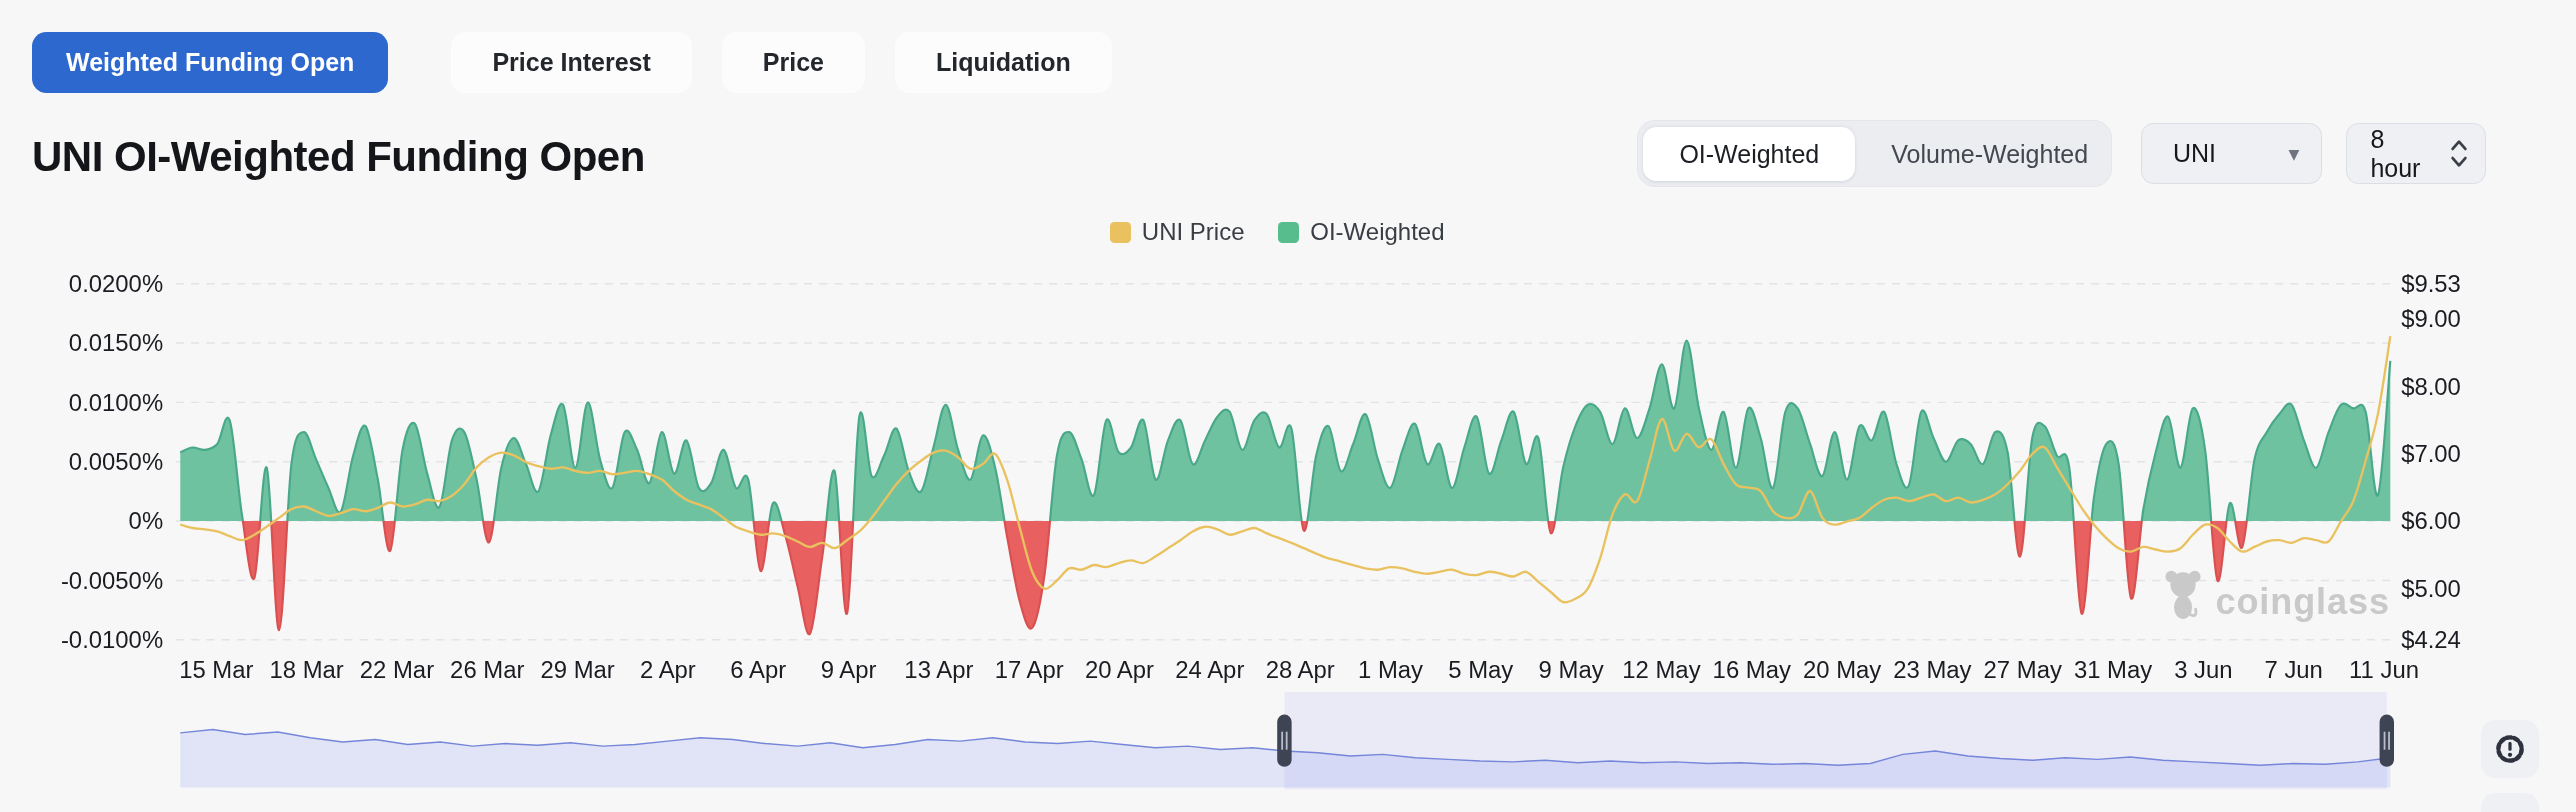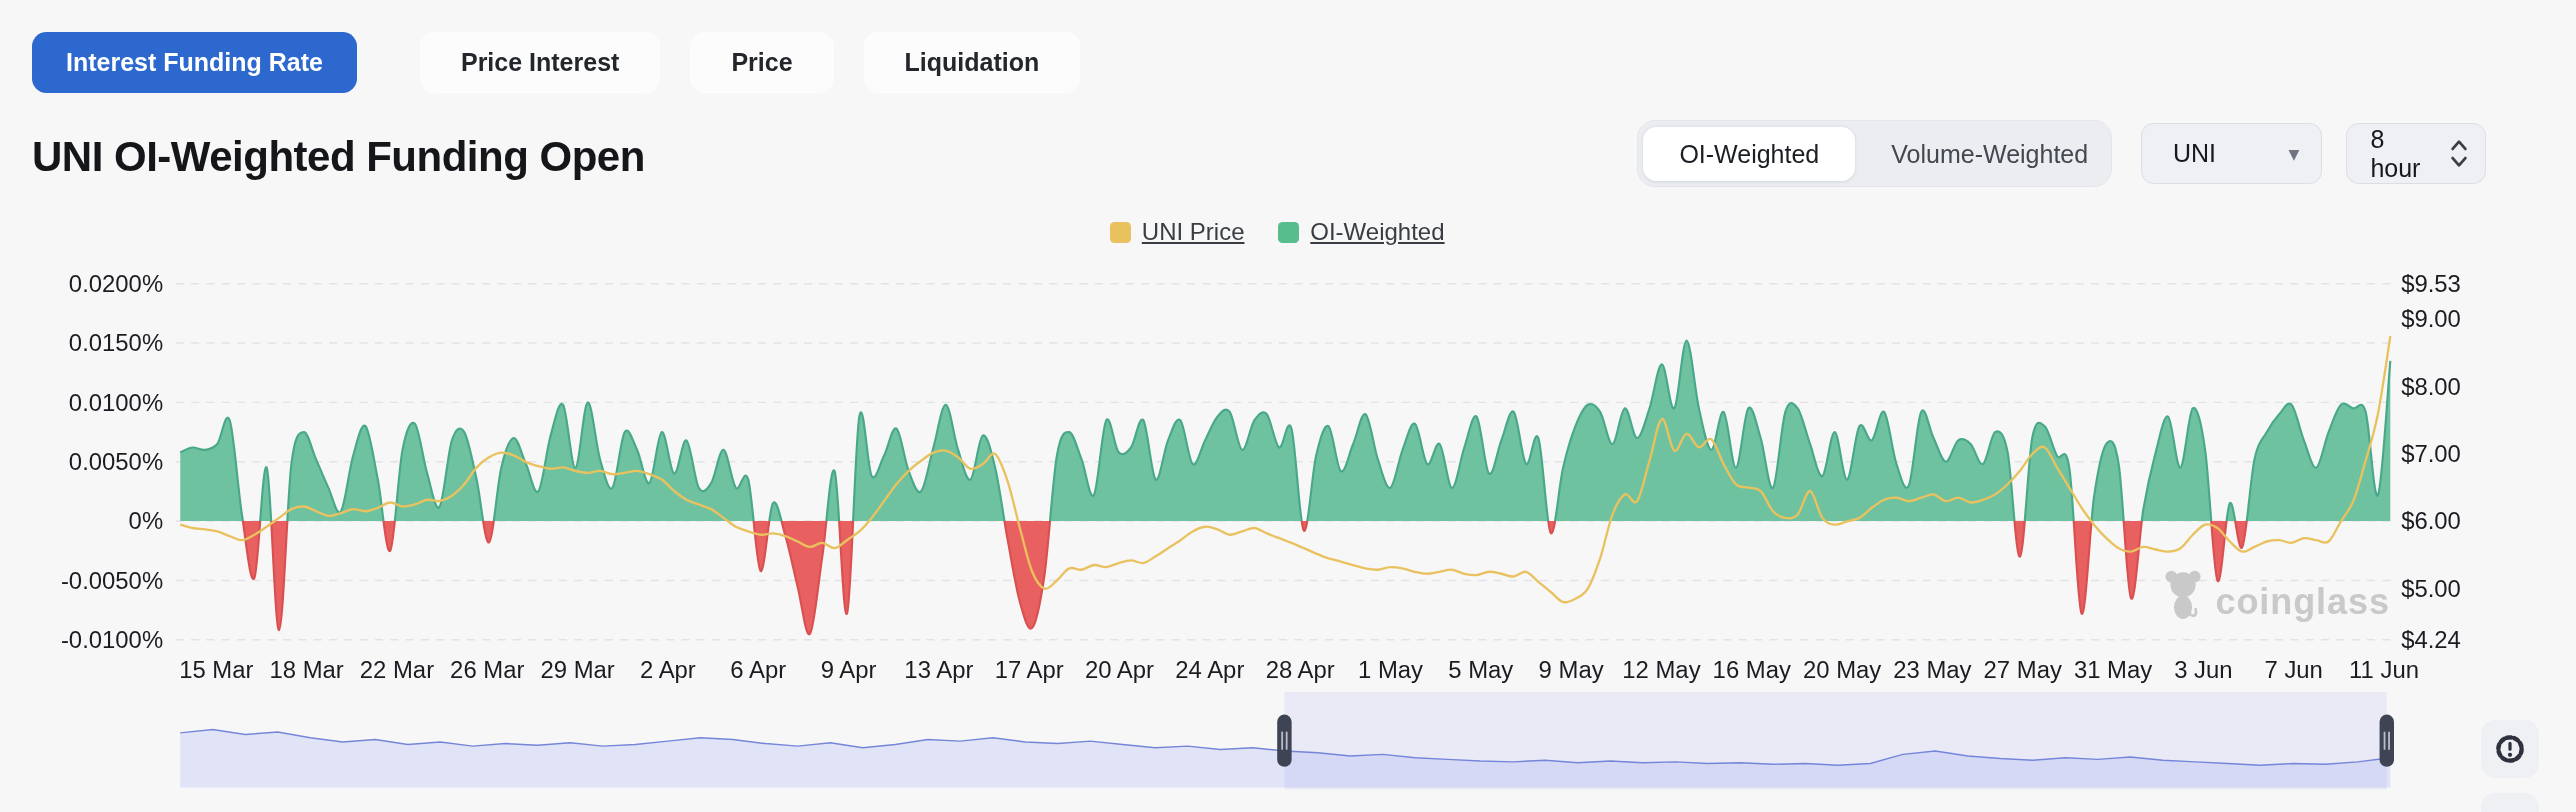--- a/index.html
+++ b/index.html
@@ -31,39 +31,39 @@
   .select.symbol{left:2141px;width:181px;padding:0 21.6px 0 31px;}
   .select.interval{left:2346px;width:140px;padding:0 16px 0 23.4px;}
   .select .val{flex:1;}
   .caret{color:#6e7480;font-size:21.6px;margin-left:10.8px;}
   .updown{margin-left:9px;display:block;}
 
   
   .legend{position:absolute;left:1110px;top:218px;display:flex;align-items:center;gap:34px;}
   .legend-item{display:flex;align-items:center;gap:10.8px;cursor:pointer;}
   .swatch{width:21px;height:21px;border-radius:4.5px;display:inline-block;}
-  .legend-label{font-size:24px;color:#393d44;text-decoration:underline;}
+  .legend-label{font-size:24px;color:#393d44;}
 
   
   #chart-svg{position:absolute;left:0;top:261px;}
 
   
   .fab{position:absolute;left:2481px;width:58px;height:58px;background:#eef0f3;
        border-radius:14.4px;display:flex;align-items:center;justify-content:center;
        cursor:pointer;}
   .fab.one{top:720px;}
   .fab.two{top:793px;height:58px;overflow:hidden;}
 </style>
 </head>
 <body>
 
 <div class="page">
 
   <div class="tabs">
-    <div class="tab active">Interest Funding Rate</div>
+    <div class="tab active">Weighted Funding Open</div>
     <div class="tab">Price Interest</div>
     <div class="tab">Price</div>
     <div class="tab">Liquidation</div>
   </div>
 
   <div class="title">UNI OI-Weighted Funding Open</div>
 
   <div class="segmented">
     <div class="seg active">OI-Weighted</div>
     <div class="seg">Volume-Weighted</div>

